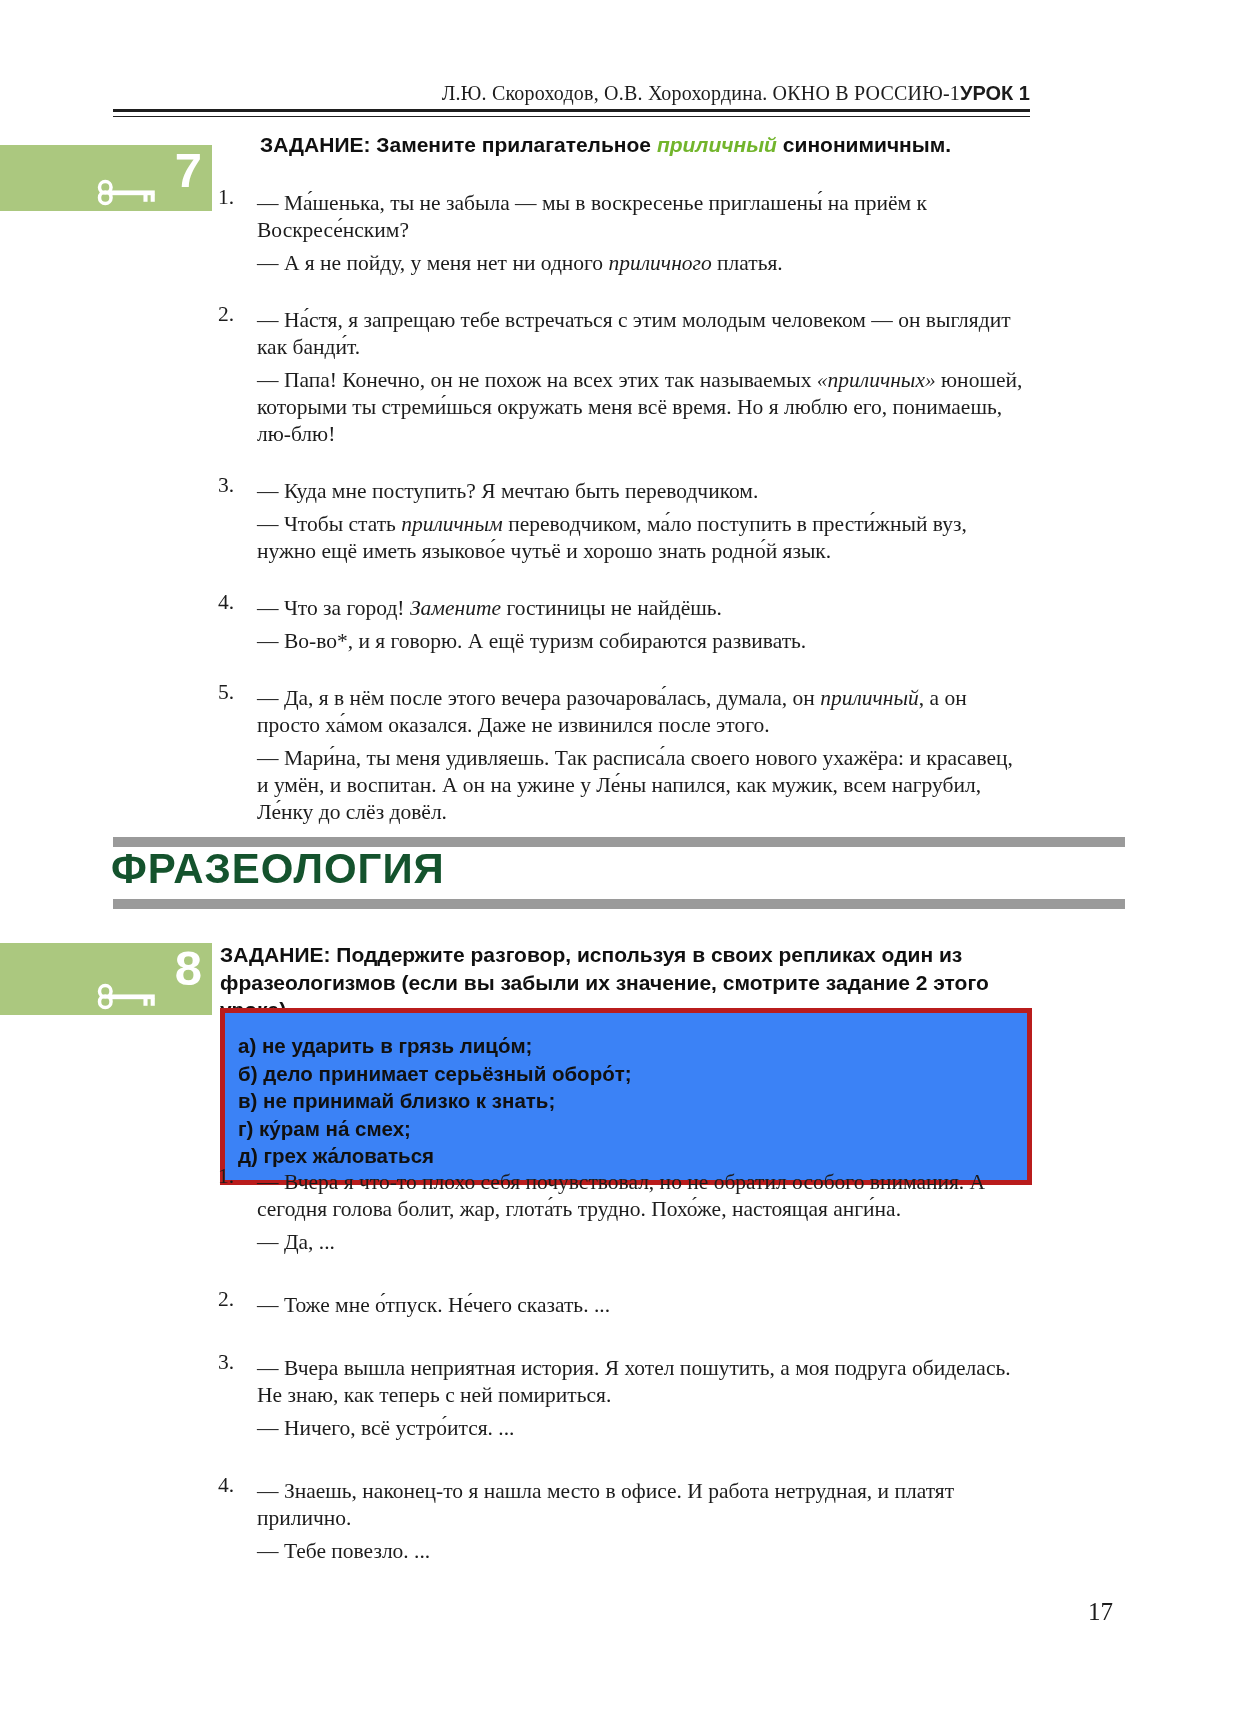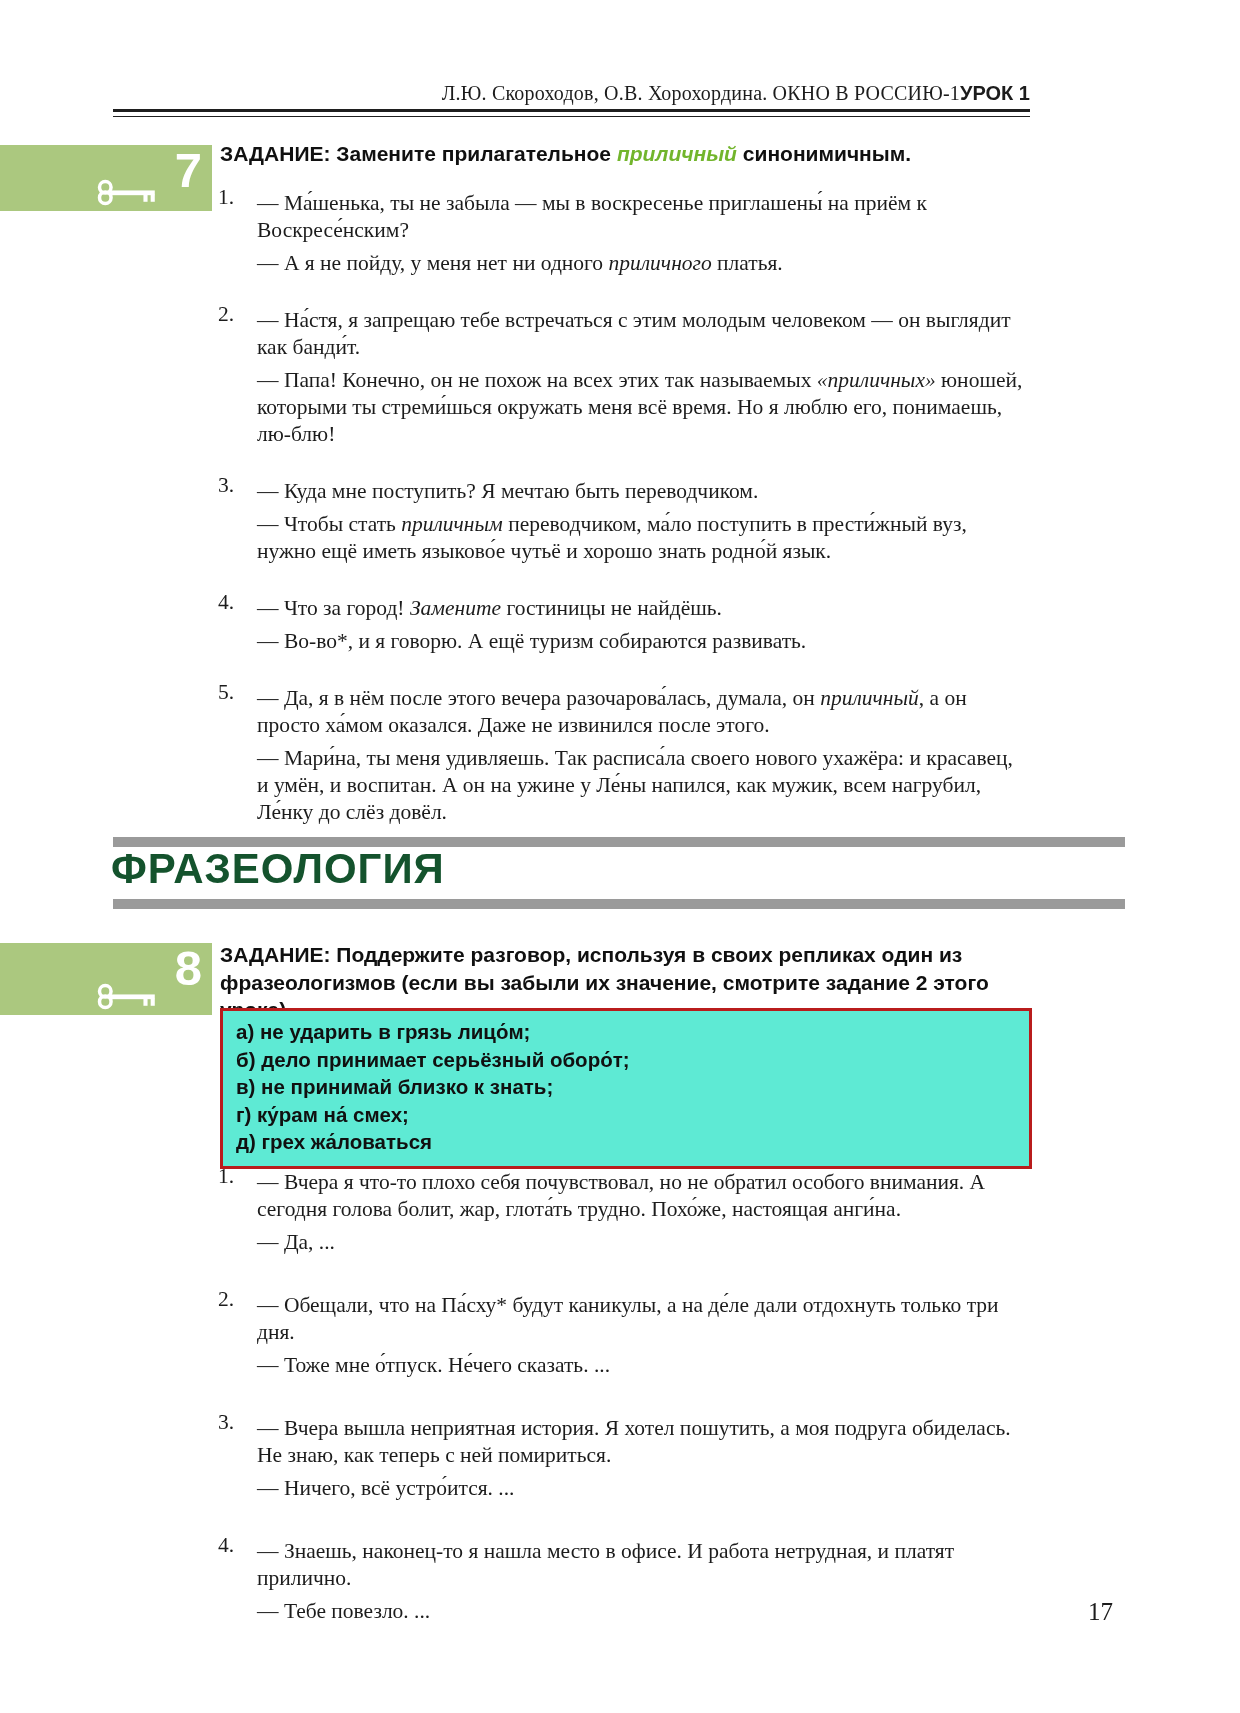--- a/index.html
+++ b/index.html
@@ -14,40 +14,40 @@
   .rh-lesson{font-family:"Liberation Sans","DejaVu Sans",sans-serif;font-weight:700;font-size:20px;}
   .double-rule{position:absolute;left:113px;top:109px;width:917px;height:4px;border-top:3px solid #1f1f1f;border-bottom:1.5px solid #1f1f1f;}
   
   .task-band{position:absolute;left:0;width:212px;height:66px;background:#abc87f;}
   #band7{top:145px;}
   #band8{top:943px;height:72px;}
   .band-num{position:absolute;right:10px;top:1px;color:#fff;font-family:"Liberation Sans","DejaVu Sans",sans-serif;font-weight:700;font-size:49px;line-height:1;}
   .band-key{position:absolute;left:96px;bottom:5px;width:66px;height:27px;}
   
   .task-heading{position:absolute;left:220px;width:818px;font-family:"Liberation Sans","DejaVu Sans",sans-serif;font-weight:700;font-size:21px;line-height:27.5px;color:#101010;}
-  #heading7{top:140px;}
+  #heading7{top:131px;margin-left:40px;}
   #heading8{top:941px;}
   .hl-green{color:#72b52c;font-style:italic;}
   
   .items{position:absolute;left:218px;width:814px;font-size:21.5px;line-height:27px;}
   #items7{top:184px;}
   #items8{top:1163px;}
   .item{display:flex;margin-bottom:18px;}
   #items8 .item{margin-bottom:24px;}
   .item .num{flex:0 0 33px;}
   .item .replicas{flex:1;}
   .item p{margin:6px;}
   
   .bar{position:absolute;left:113px;width:1012px;height:10px;background:#9a9a9a;}
   #bar1{top:837px;}
   #bar2{top:899px;}
   .section-title{position:absolute;left:111px;top:845px;font-family:"Liberation Sans","DejaVu Sans",sans-serif;font-weight:700;font-size:42px;line-height:48px;letter-spacing:1px;color:#14532d;}
   
-  .option-box{position:absolute;left:220px;top:1008px;width:812px;box-sizing:border-box;border:3px solid #b91c1c;background:#5eead4;
-    padding:7px 10px 10px 13px;font-family:"Liberation Sans","DejaVu Sans",sans-serif;font-weight:700;font-size:20.5px;line-height:27.5px;color:#101010;}
+  .option-box{position:absolute;left:220px;top:1008px;width:812px;box-sizing:border-box;border:5px solid #b91c1c;background:#3b82f6;
+    padding:19px 10px 10px 13px;font-family:"Liberation Sans","DejaVu Sans",sans-serif;font-weight:700;font-size:20.5px;line-height:27.5px;color:#101010;}
   
   .page-num{position:absolute;left:1088px;top:1598px;font-size:25px;}
 </style>
 </head>
 <body>
 
 <div class="page">
 
   <div class="running-head">
     <span class="rh-title">Л.Ю. Скороходов, О.В. Хорохордина. ОКНО В РОССИЮ-1</span>
@@ -135,21 +135,20 @@
     <div class="item">
       <span class="num">1.</span>
       <div class="replicas">
         <p>— Вчера я что-то плохо себя почувствовал, но не обратил особого внимания. А сегодня голова болит, жар, глота́ть трудно. Похо́же, настоящая анги́на.</p>
         <p>— Да, ...</p>
       </div>
     </div>
     <div class="item">
       <span class="num">2.</span>
       <div class="replicas">
-        <p>— Обещали, что на Па́сху* будут каникулы, а на де́ле дали отдохнуть только три дня.</p>
         <p>— Тоже мне о́тпуск. Не́чего сказать. ...</p>
       </div>
     </div>
     <div class="item">
       <span class="num">3.</span>
       <div class="replicas">
         <p>— Вчера вышла неприятная история. Я хотел пошутить, а моя подруга обиделась. Не знаю, как теперь с ней помириться.</p>
         <p>— Ничего, всё устро́ится. ...</p>
       </div>
     </div>

